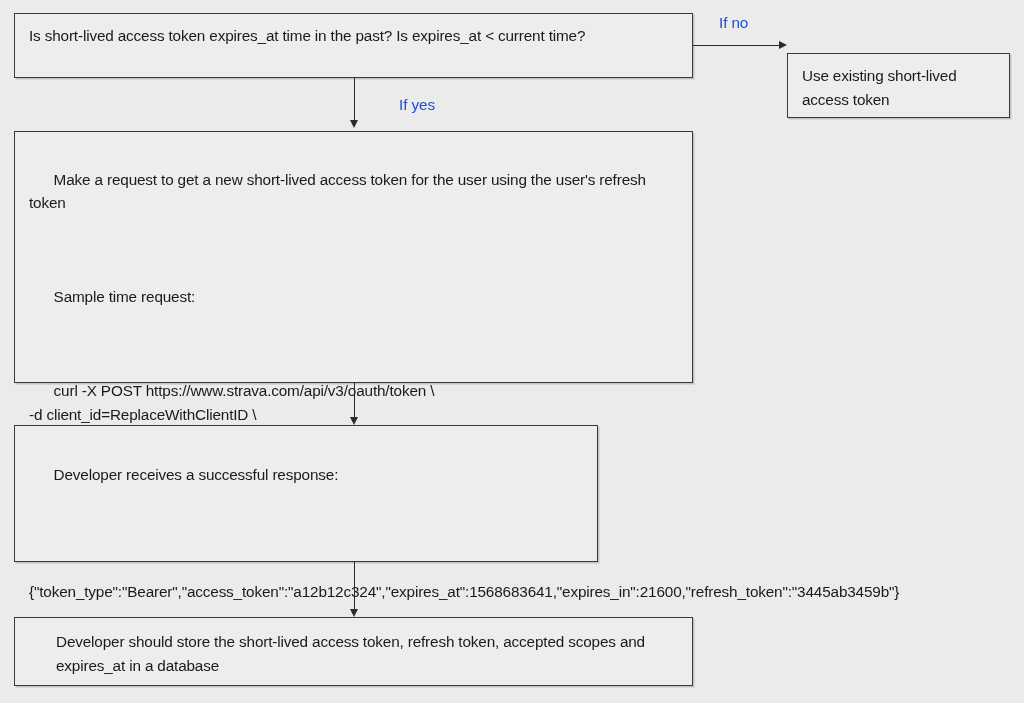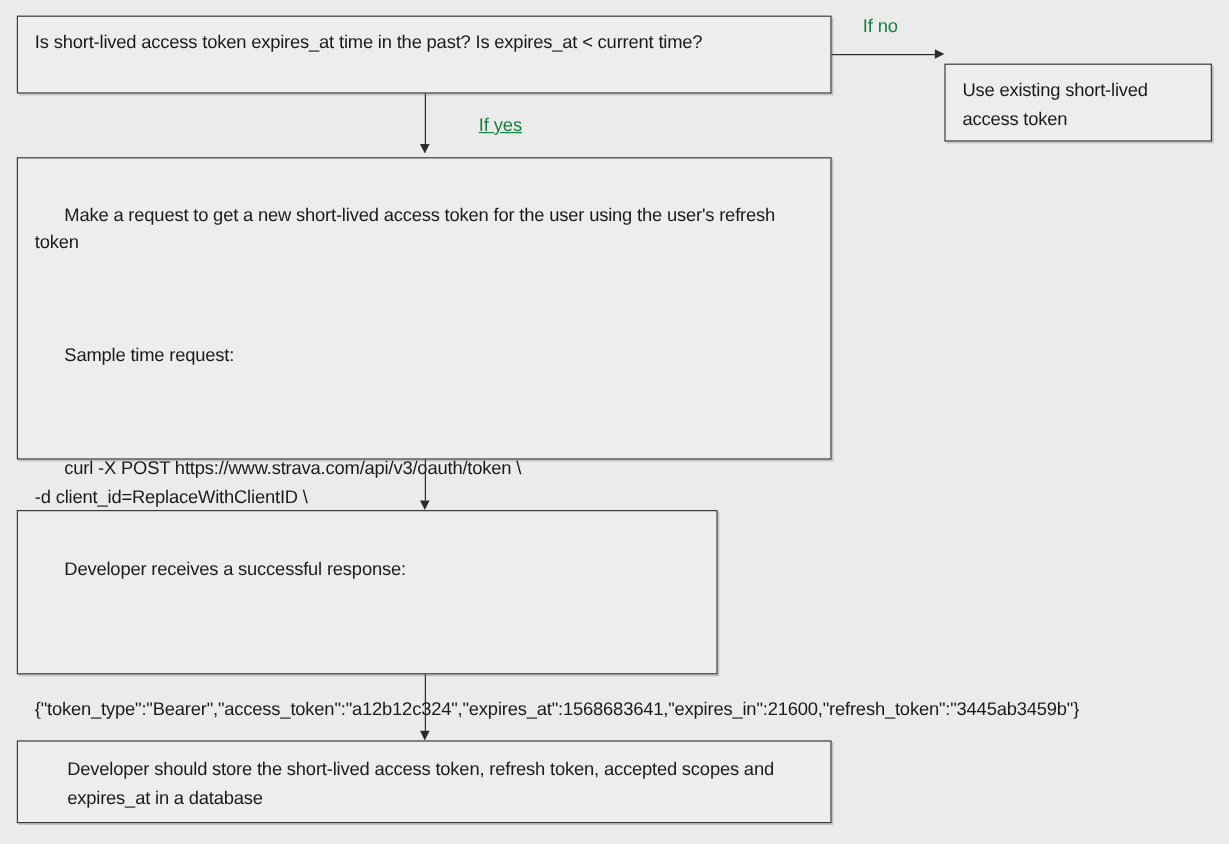--- a/index.html
+++ b/index.html
@@ -97,24 +97,24 @@
 
   #conn-3-4-line   { left: 353.5px; top: 562px; height: 47px; }
   #conn-3-4-head   { left: 349.5px; top: 609px; }
 
   
   .edge-label {
     position: absolute;
     font-size: 15.3px;
     line-height: 18px;
     letter-spacing: -0.1px;
-    color: #15803d;
+    color: #1d4ed8;
     white-space: nowrap;
   }
-  #label-yes { left: 399px; top: 96px; text-decoration: underline; }
+  #label-yes { left: 399px; top: 96px; }
   #label-no  { left: 719px; top: 14px; }
 </style>
 </head>
 <body>
 
 <div id="canvas">
 
   <div class="node" id="node-check">
     <div class="node-text">Is short-lived access token expires_at time in the past? Is expires_at &lt; current time?</div>
   </div>

